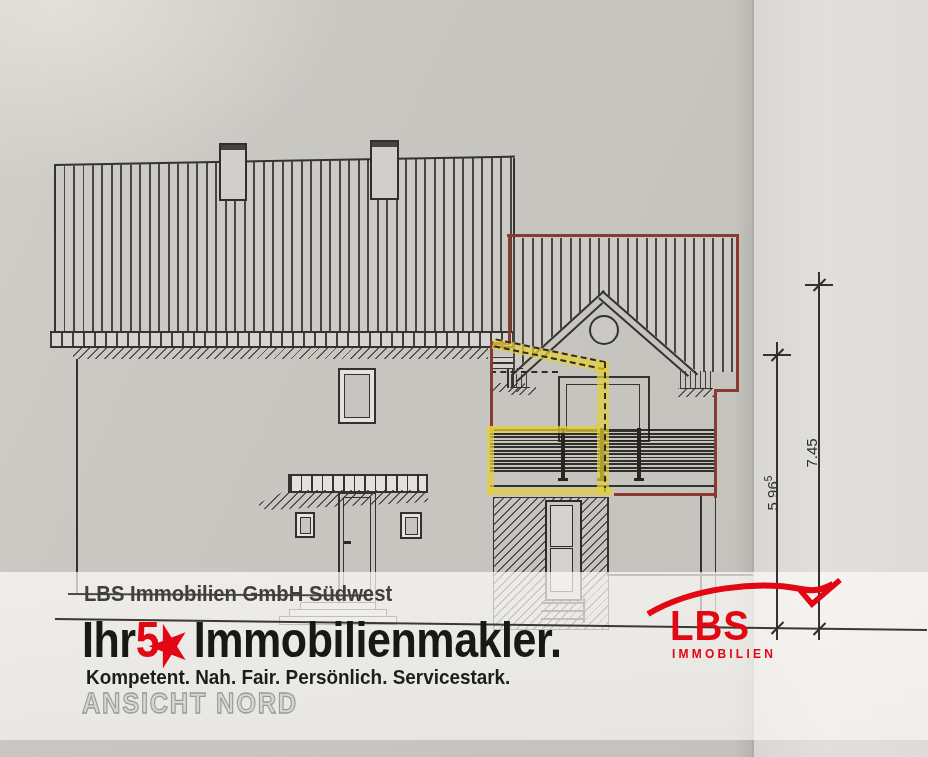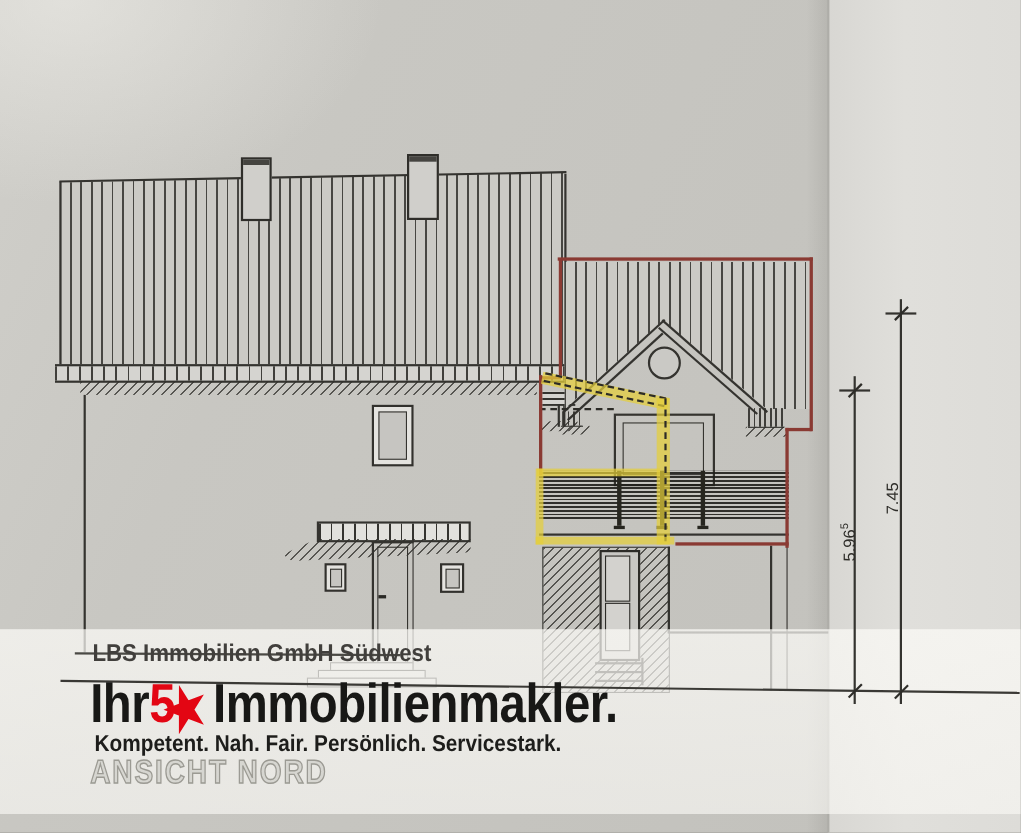--- a/index.html
+++ b/index.html
@@ -190,14 +190,22 @@
   <div class="abs company" style="left:84px;top:581px;">LBS Immobilien GmbH Südwest</div>
 
   <div class="abs headline" style="left:82px;top:613px;">
     <span>Ihr</span><span class="red5">5</span><span class="star">★</span><span>Immobilienmakler.</span>
   </div>
 
   <div class="abs tagline" style="left:86px;top:665px;">Kompetent. Nah. Fair. Persönlich. Servicestark.</div>
 
   <div class="abs viewtitle" style="left:82px;top:686px;">ANSICHT NORD</div>
 
+  <div class="abs" style="left:643px;top:578px;width:212px;height:84px;">
+    <svg width="212" height="44" viewBox="0 0 212 44" style="position:absolute;left:0;top:0;">
+      <path d="M5 36 C 50 9, 116 3, 158 11 C 171 13.5, 179 12, 190 6" fill="none" stroke="#e30613" stroke-width="6"></path>
+      <path d="M157 12 L 169 26 L 197 2" fill="none" stroke="#e30613" stroke-width="5.5"></path>
+    </svg>
+    <div class="abs lbs-txt" style="left:27px;top:27px;">LBS</div>
+    <div class="abs lbs-sub" style="left:29px;top:70px;">IMMOBILIEN</div>
+  </div>
 
 </div>
 
 </body></html>

